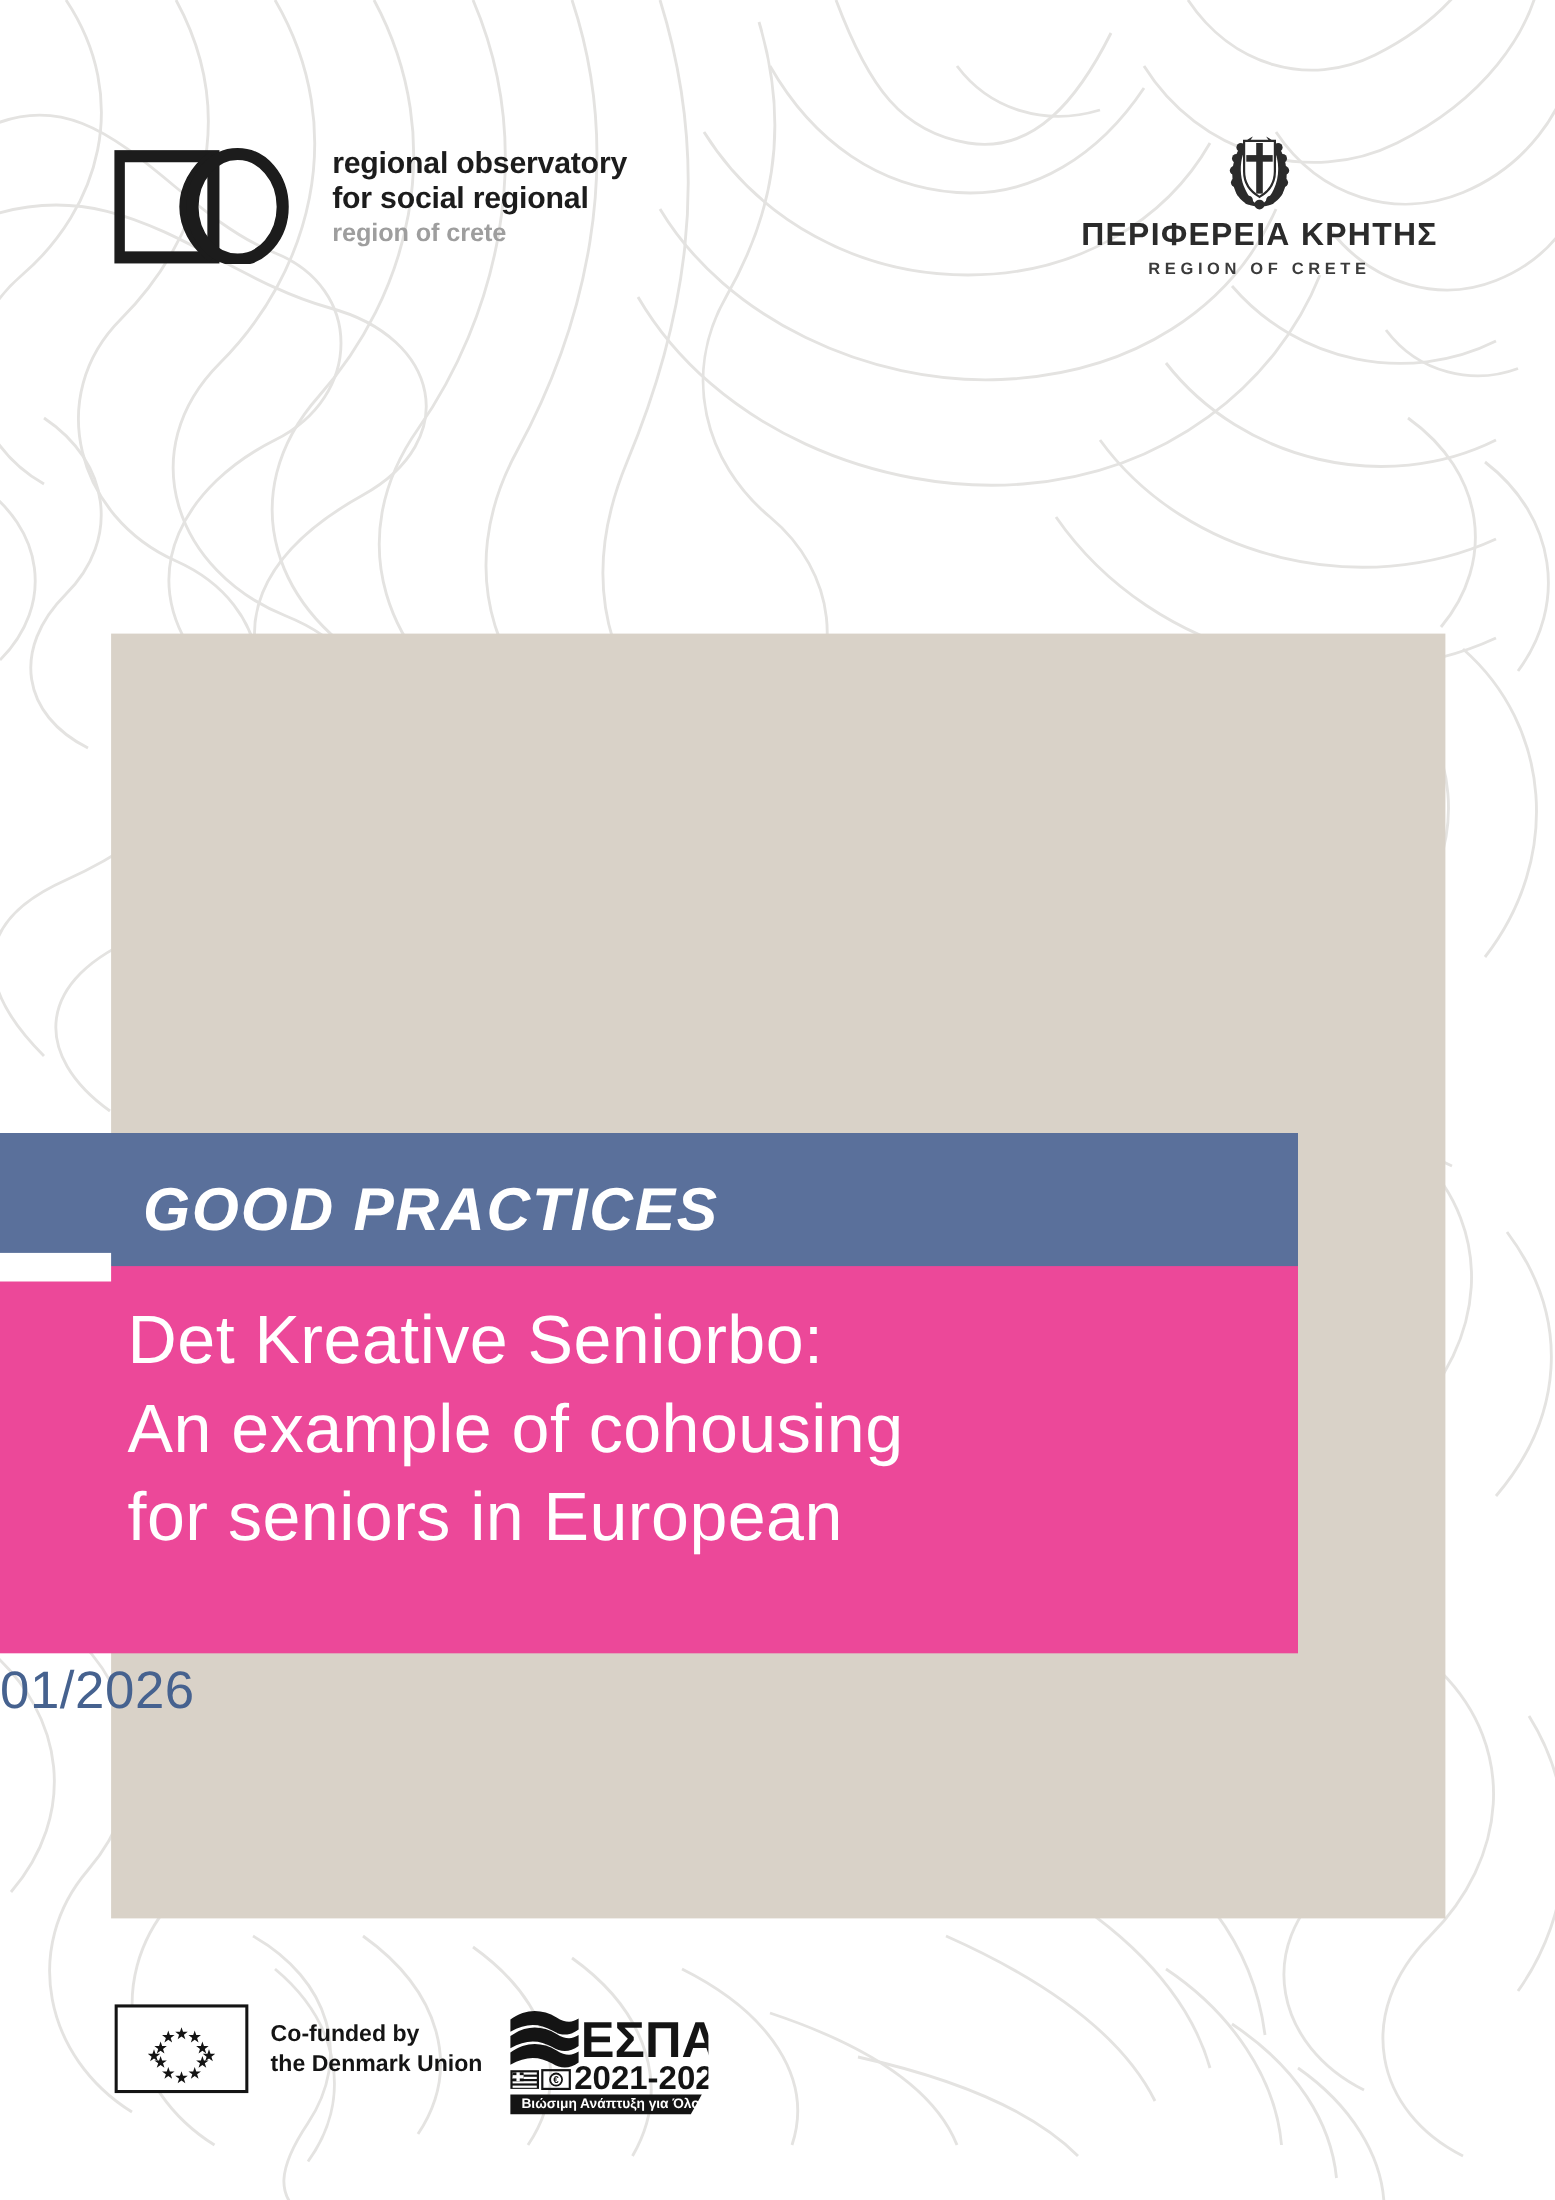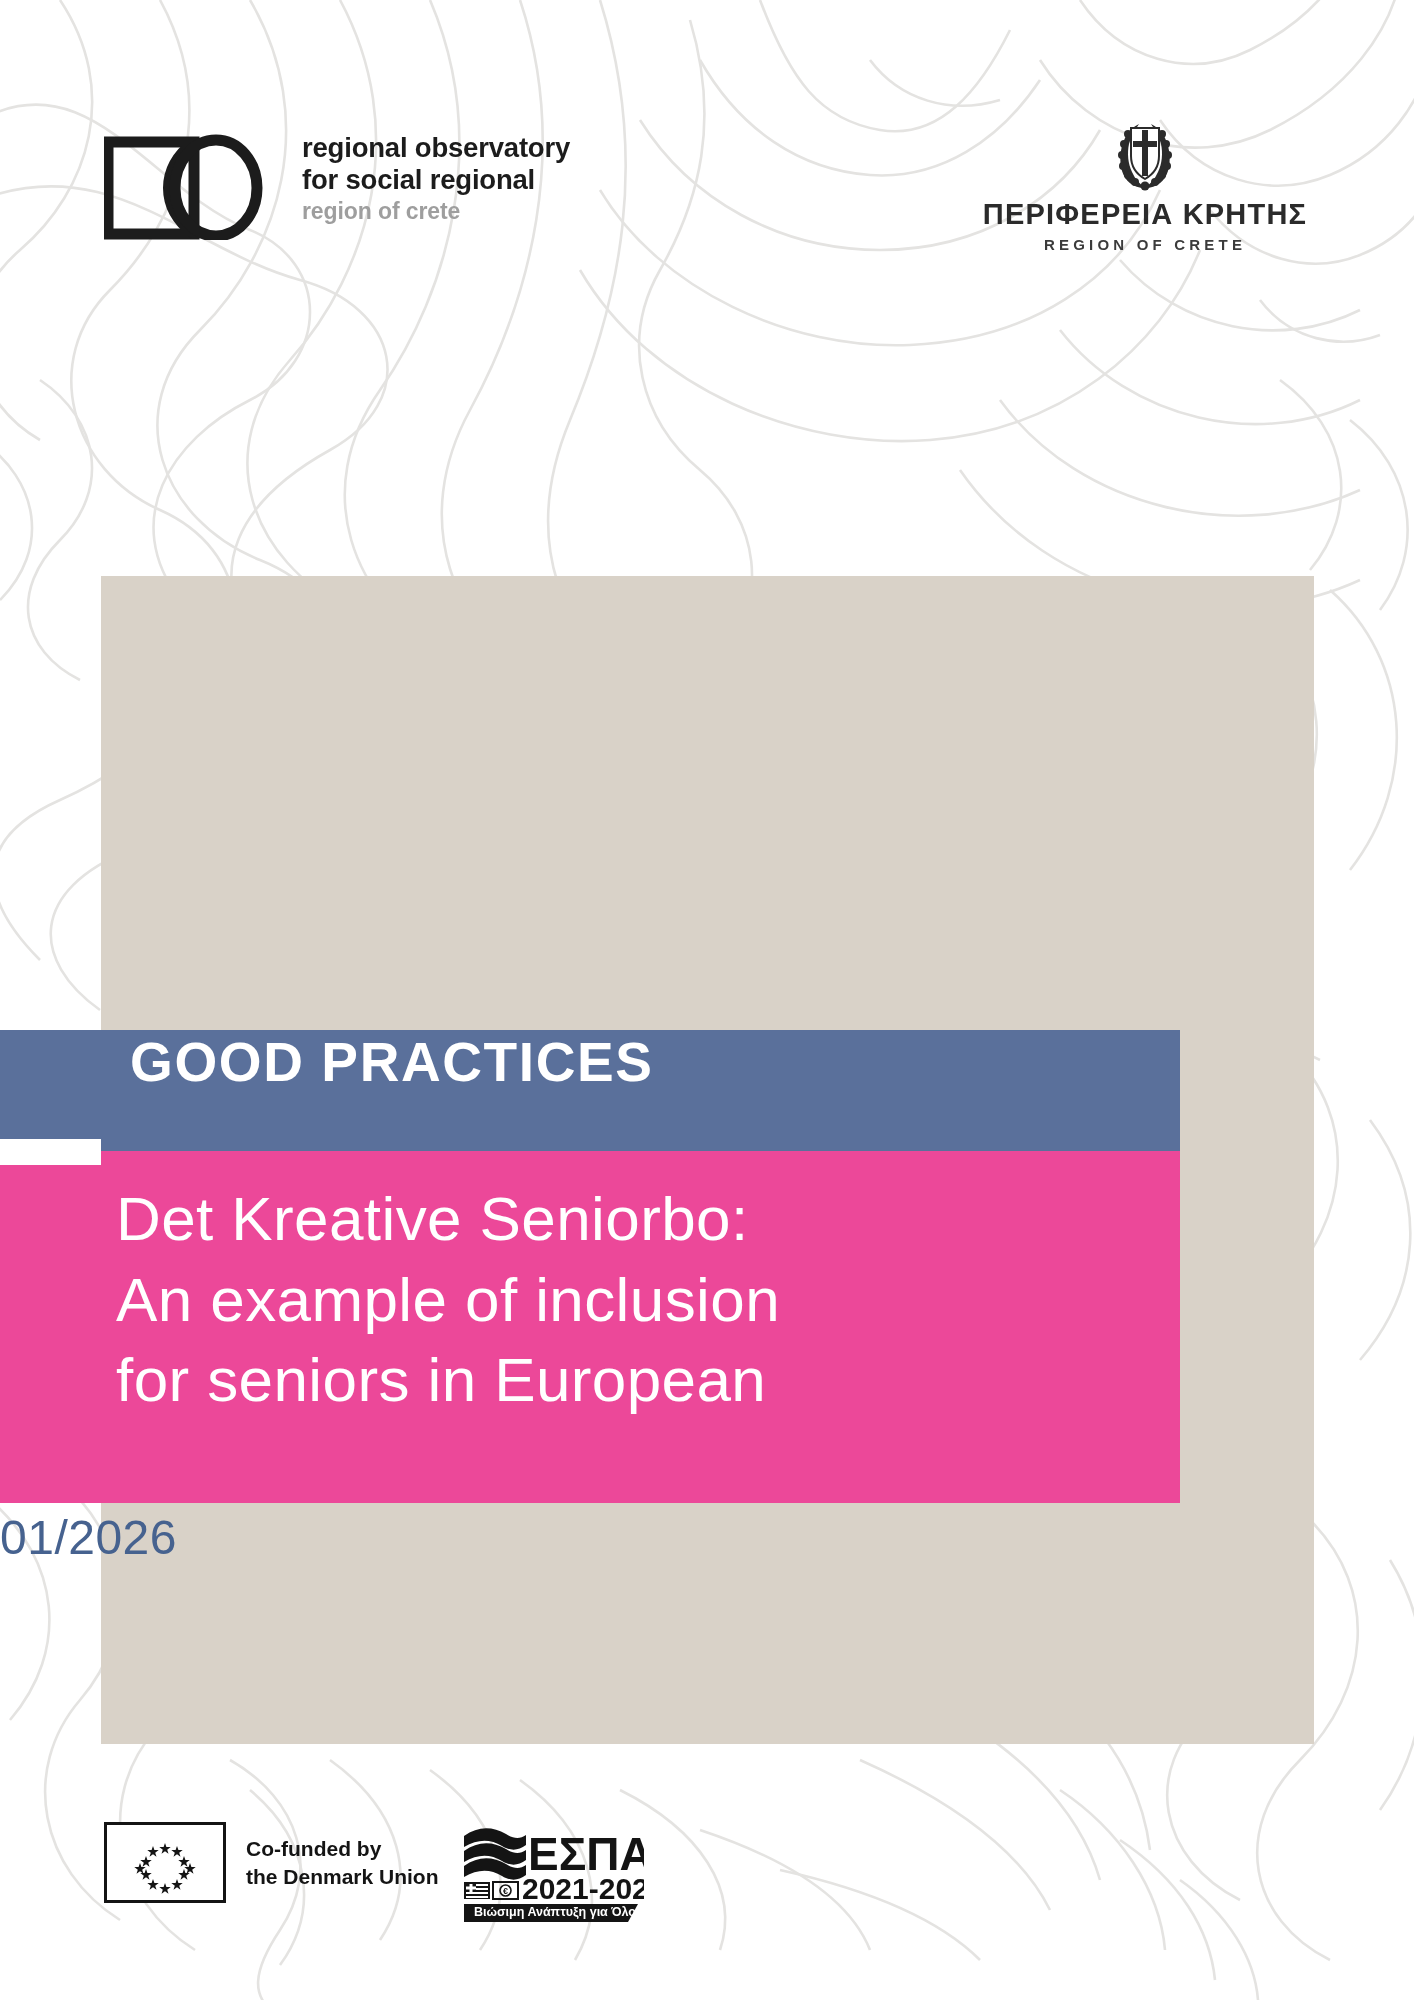--- a/index.html
+++ b/index.html
@@ -118,20 +118,22 @@
   
   #banner-kicker {
     position: absolute;
     left: 0;
     top: 1030px;
     width: 1180px;
     height: 138px;
     background: #5a709b;
     z-index: 3;
     display: flex;
+    align-items: center;
+    font-style: italic;
   }
   #kicker-text {
     margin-left: 130px;
     font-size: 55px;
     font-weight: 700;
     color: #ffffff;
     letter-spacing: 1.6px;
     font-stretch: condensed;
   }
 
@@ -349,21 +351,21 @@
 
   <div id="banner-kicker">
     <div id="kicker-text">GOOD PRACTICES</div>
   </div>
 
   <div id="notch"></div>
 
   <div id="banner-title">
     <div id="title-text">
       <span class="tl">Det Kreative Seniorbo:</span>
-      <span class="tl">An example of inclusion</span>
+      <span class="tl">An example of cohousing</span>
       <span class="tl">for seniors in European</span>
     </div>
   </div>
 
   <div id="date-line">
     <span id="date-value">01/2026</span>
   </div>
 
   <div id="footer">
 

